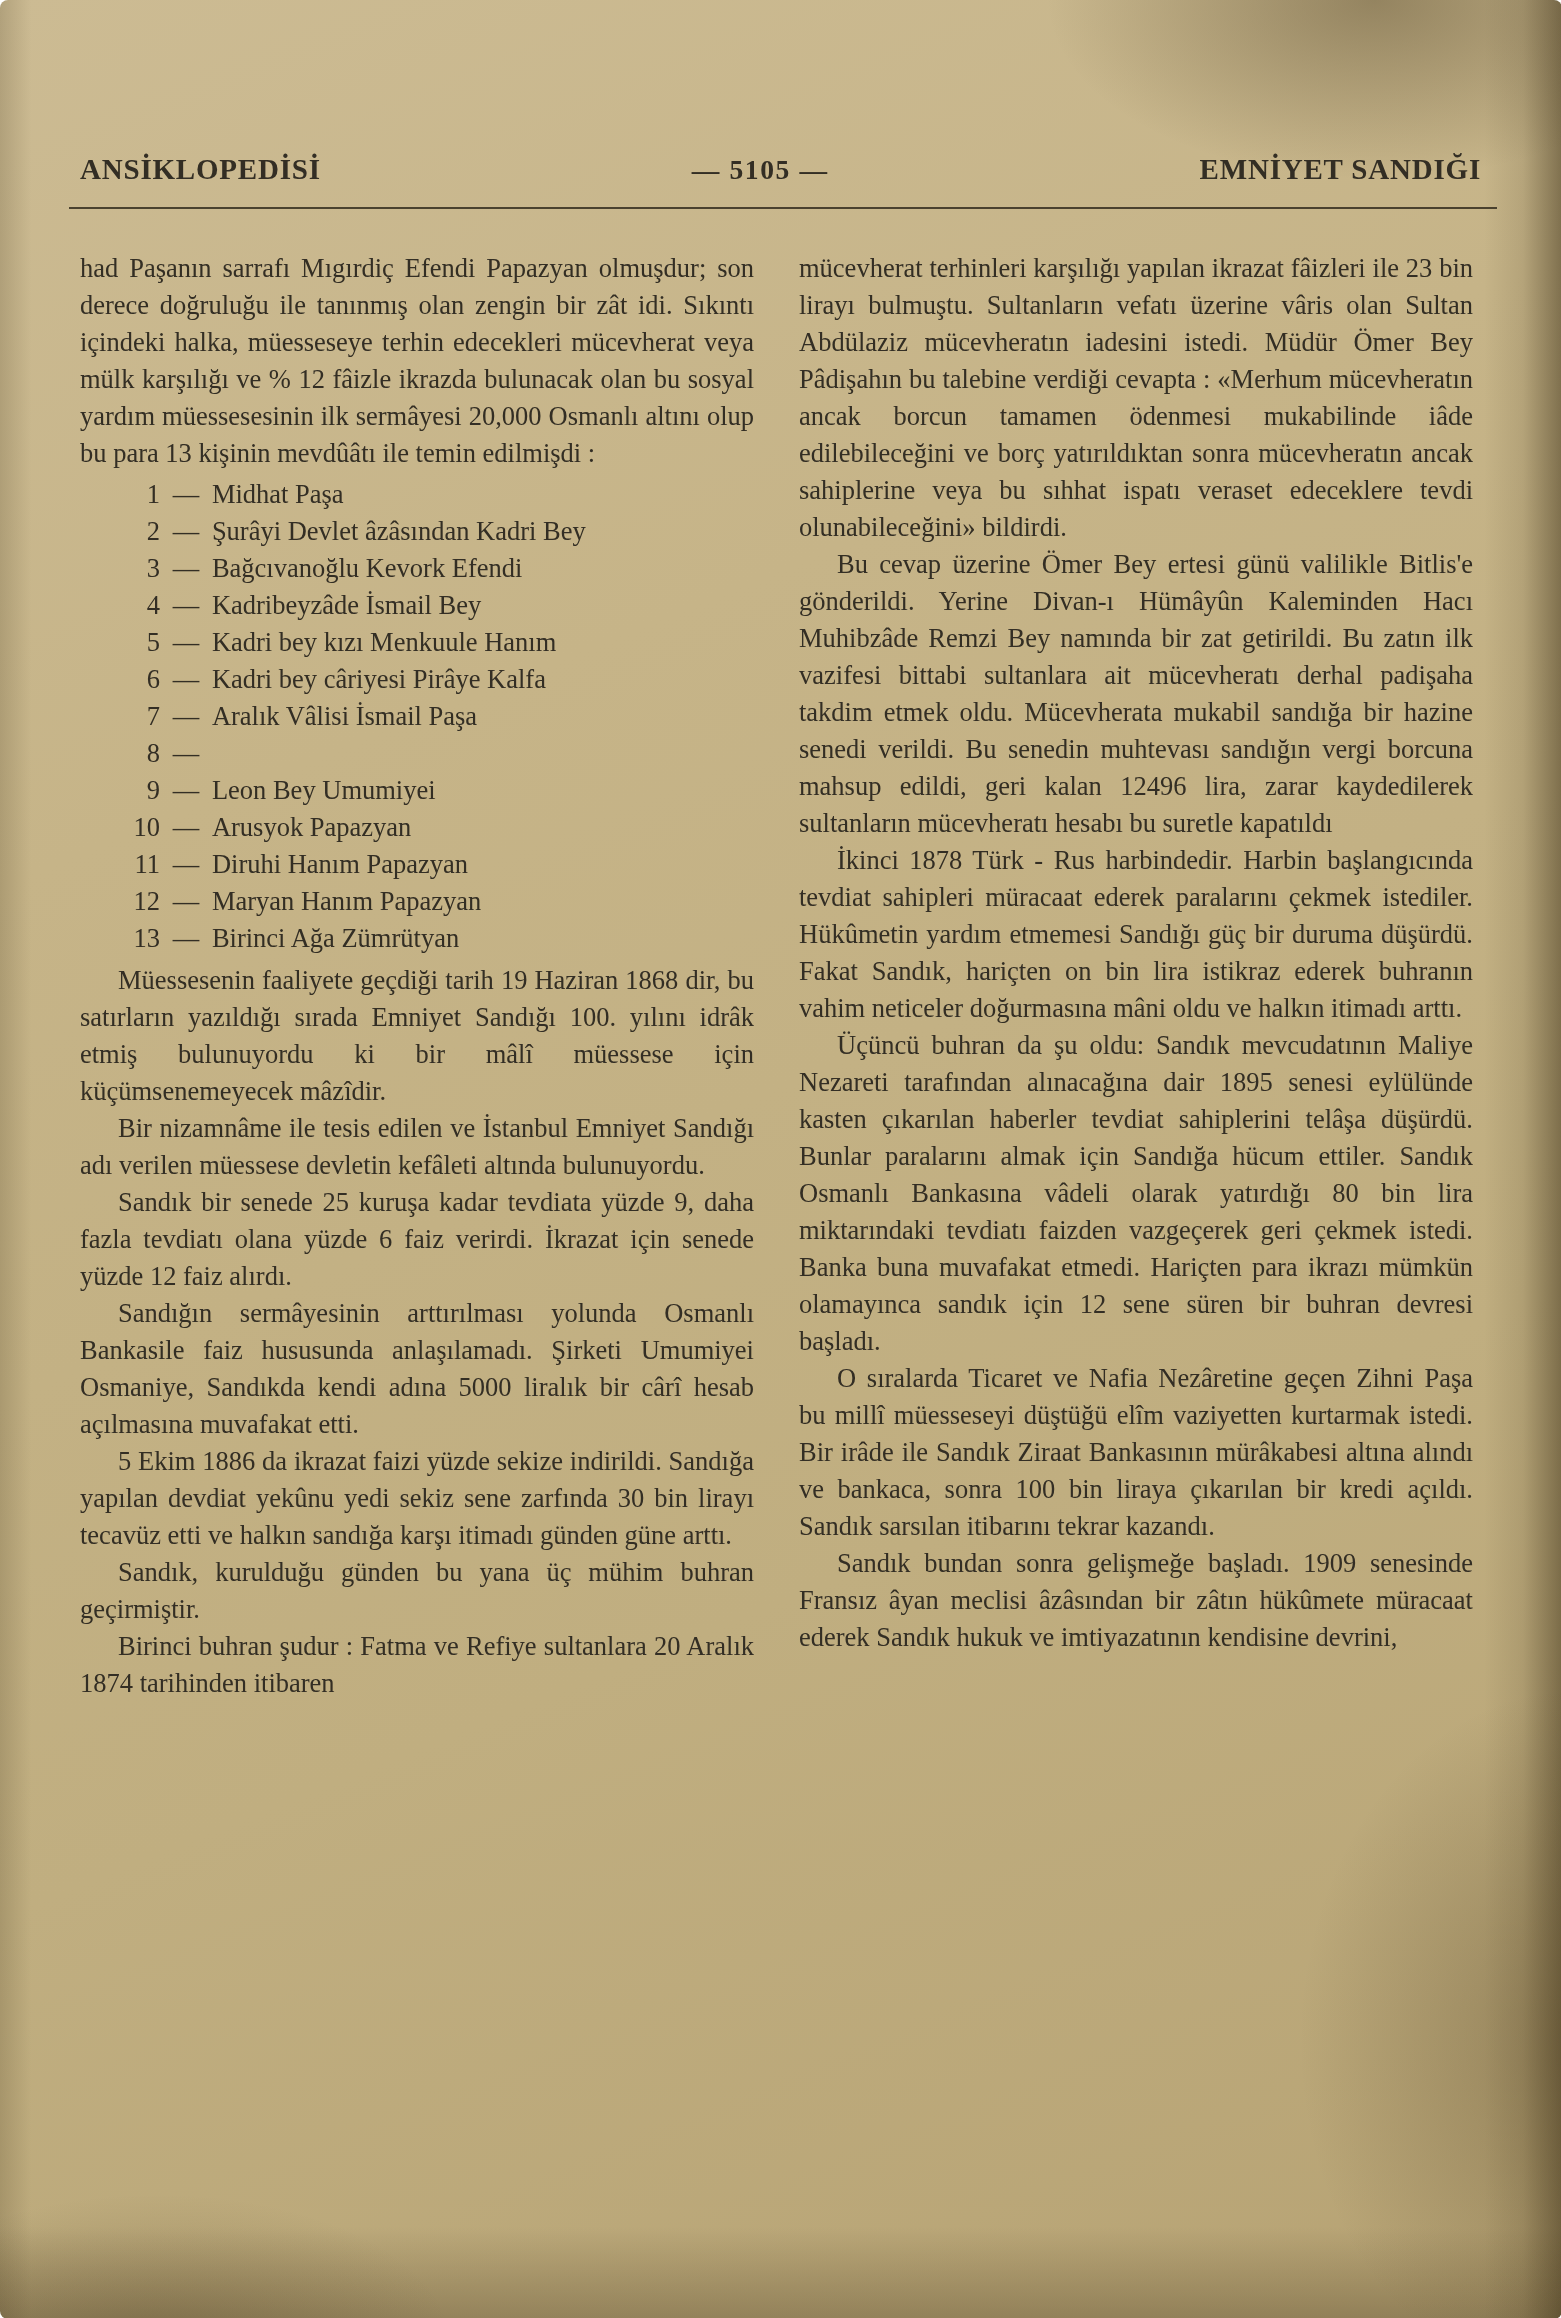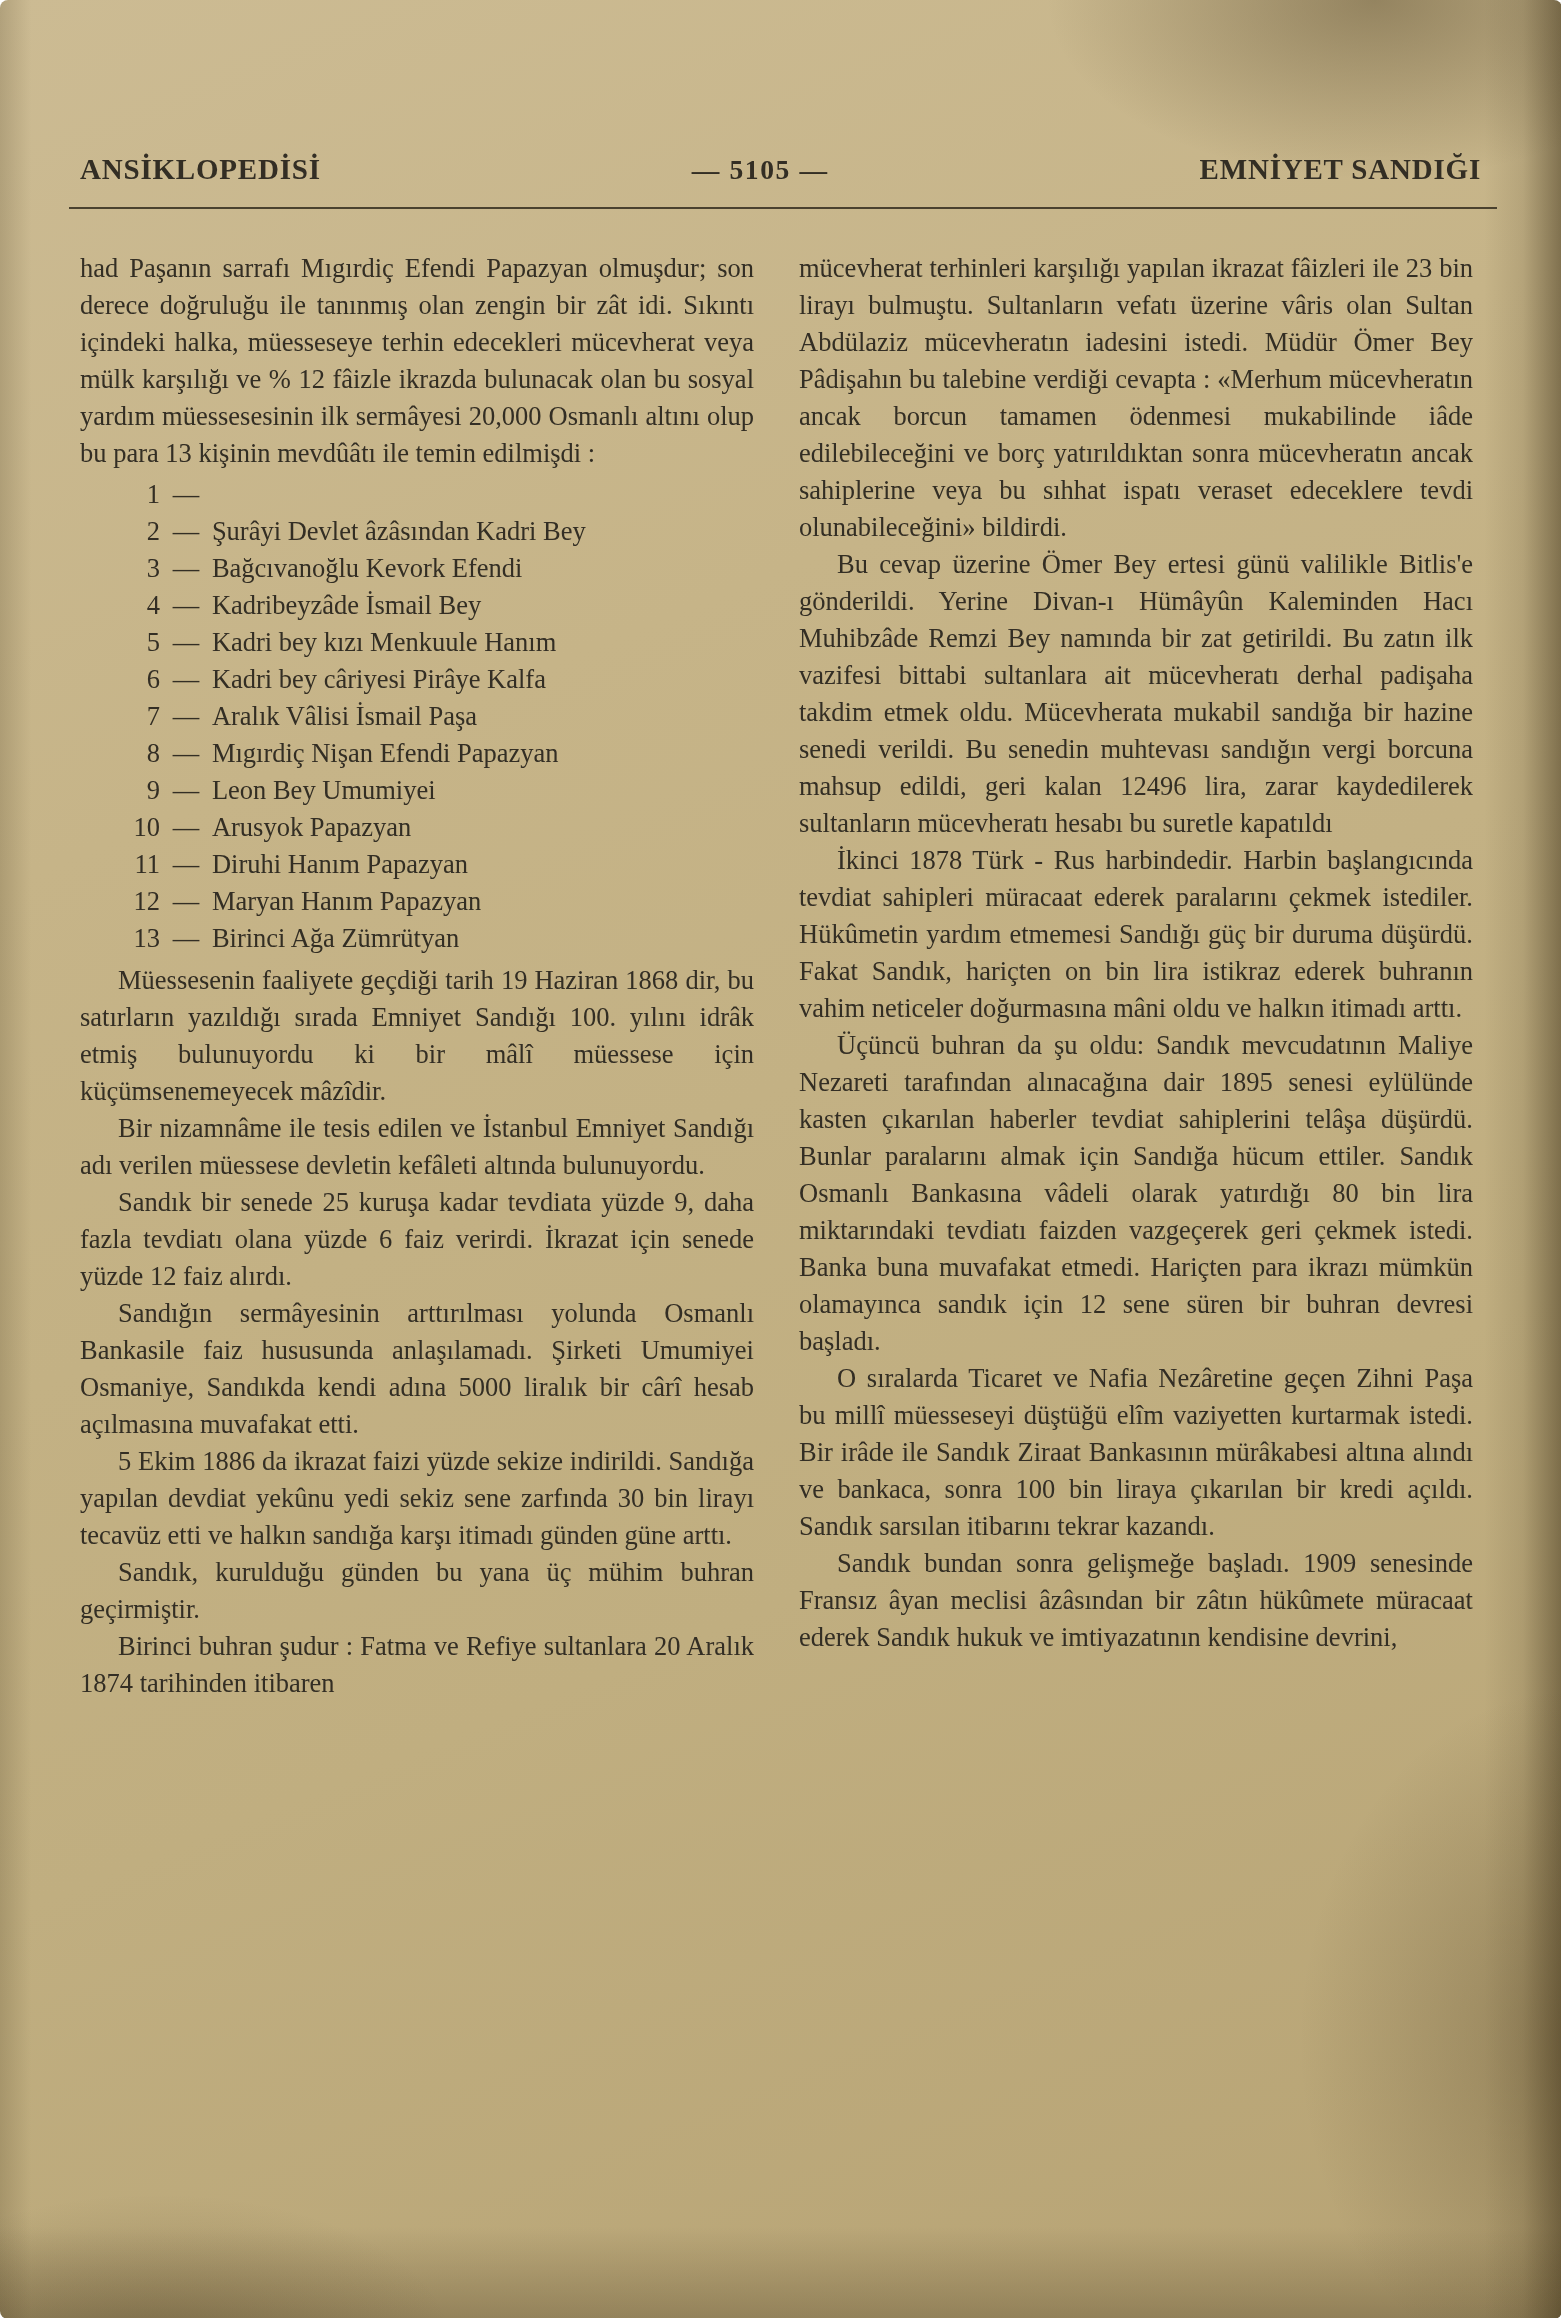--- a/index.html
+++ b/index.html
@@ -96,20 +96,21 @@
 
   <div class="columns">
 
     <div class="col">
       <p class="no-indent">had Paşanın sarrafı Mıgırdiç Efendi Papazyan olmuşdur; son derece doğruluğu ile tanınmış olan zengin bir zât idi. Sıkıntı içindeki halka, müesseseye terhin edecekleri mücevherat veya mülk karşılığı ve % 12 fâizle ikrazda bulunacak olan bu sosyal yardım müessesesinin ilk sermâyesi 20,000 Osmanlı altını olup bu para 13 kişinin mevdûâtı ile temin edilmişdi :</p>
 
       <div class="founders">
         <div class="founder-row">
           <span class="founder-num">1</span>
           <span class="founder-dash">—</span>
+          <span class="founder-name">Midhat Paşa</span>
         </div>
         <div class="founder-row">
           <span class="founder-num">2</span>
           <span class="founder-dash">—</span>
           <span class="founder-name">Şurâyi Devlet âzâsından Kadri Bey</span>
         </div>
         <div class="founder-row">
           <span class="founder-num">3</span>
           <span class="founder-dash">—</span>
           <span class="founder-name">Bağcıvanoğlu Kevork Efendi</span>
@@ -130,21 +131,20 @@
           <span class="founder-name">Kadri bey câriyesi Pirâye Kalfa</span>
         </div>
         <div class="founder-row">
           <span class="founder-num">7</span>
           <span class="founder-dash">—</span>
           <span class="founder-name">Aralık Vâlisi İsmail Paşa</span>
         </div>
         <div class="founder-row">
           <span class="founder-num">8</span>
           <span class="founder-dash">—</span>
-          <span class="founder-name">Mıgırdiç Nişan Efendi Papazyan</span>
         </div>
         <div class="founder-row">
           <span class="founder-num">9</span>
           <span class="founder-dash">—</span>
           <span class="founder-name">Leon Bey Umumiyei</span>
         </div>
         <div class="founder-row">
           <span class="founder-num">10</span>
           <span class="founder-dash">—</span>
           <span class="founder-name">Arusyok Papazyan</span>

